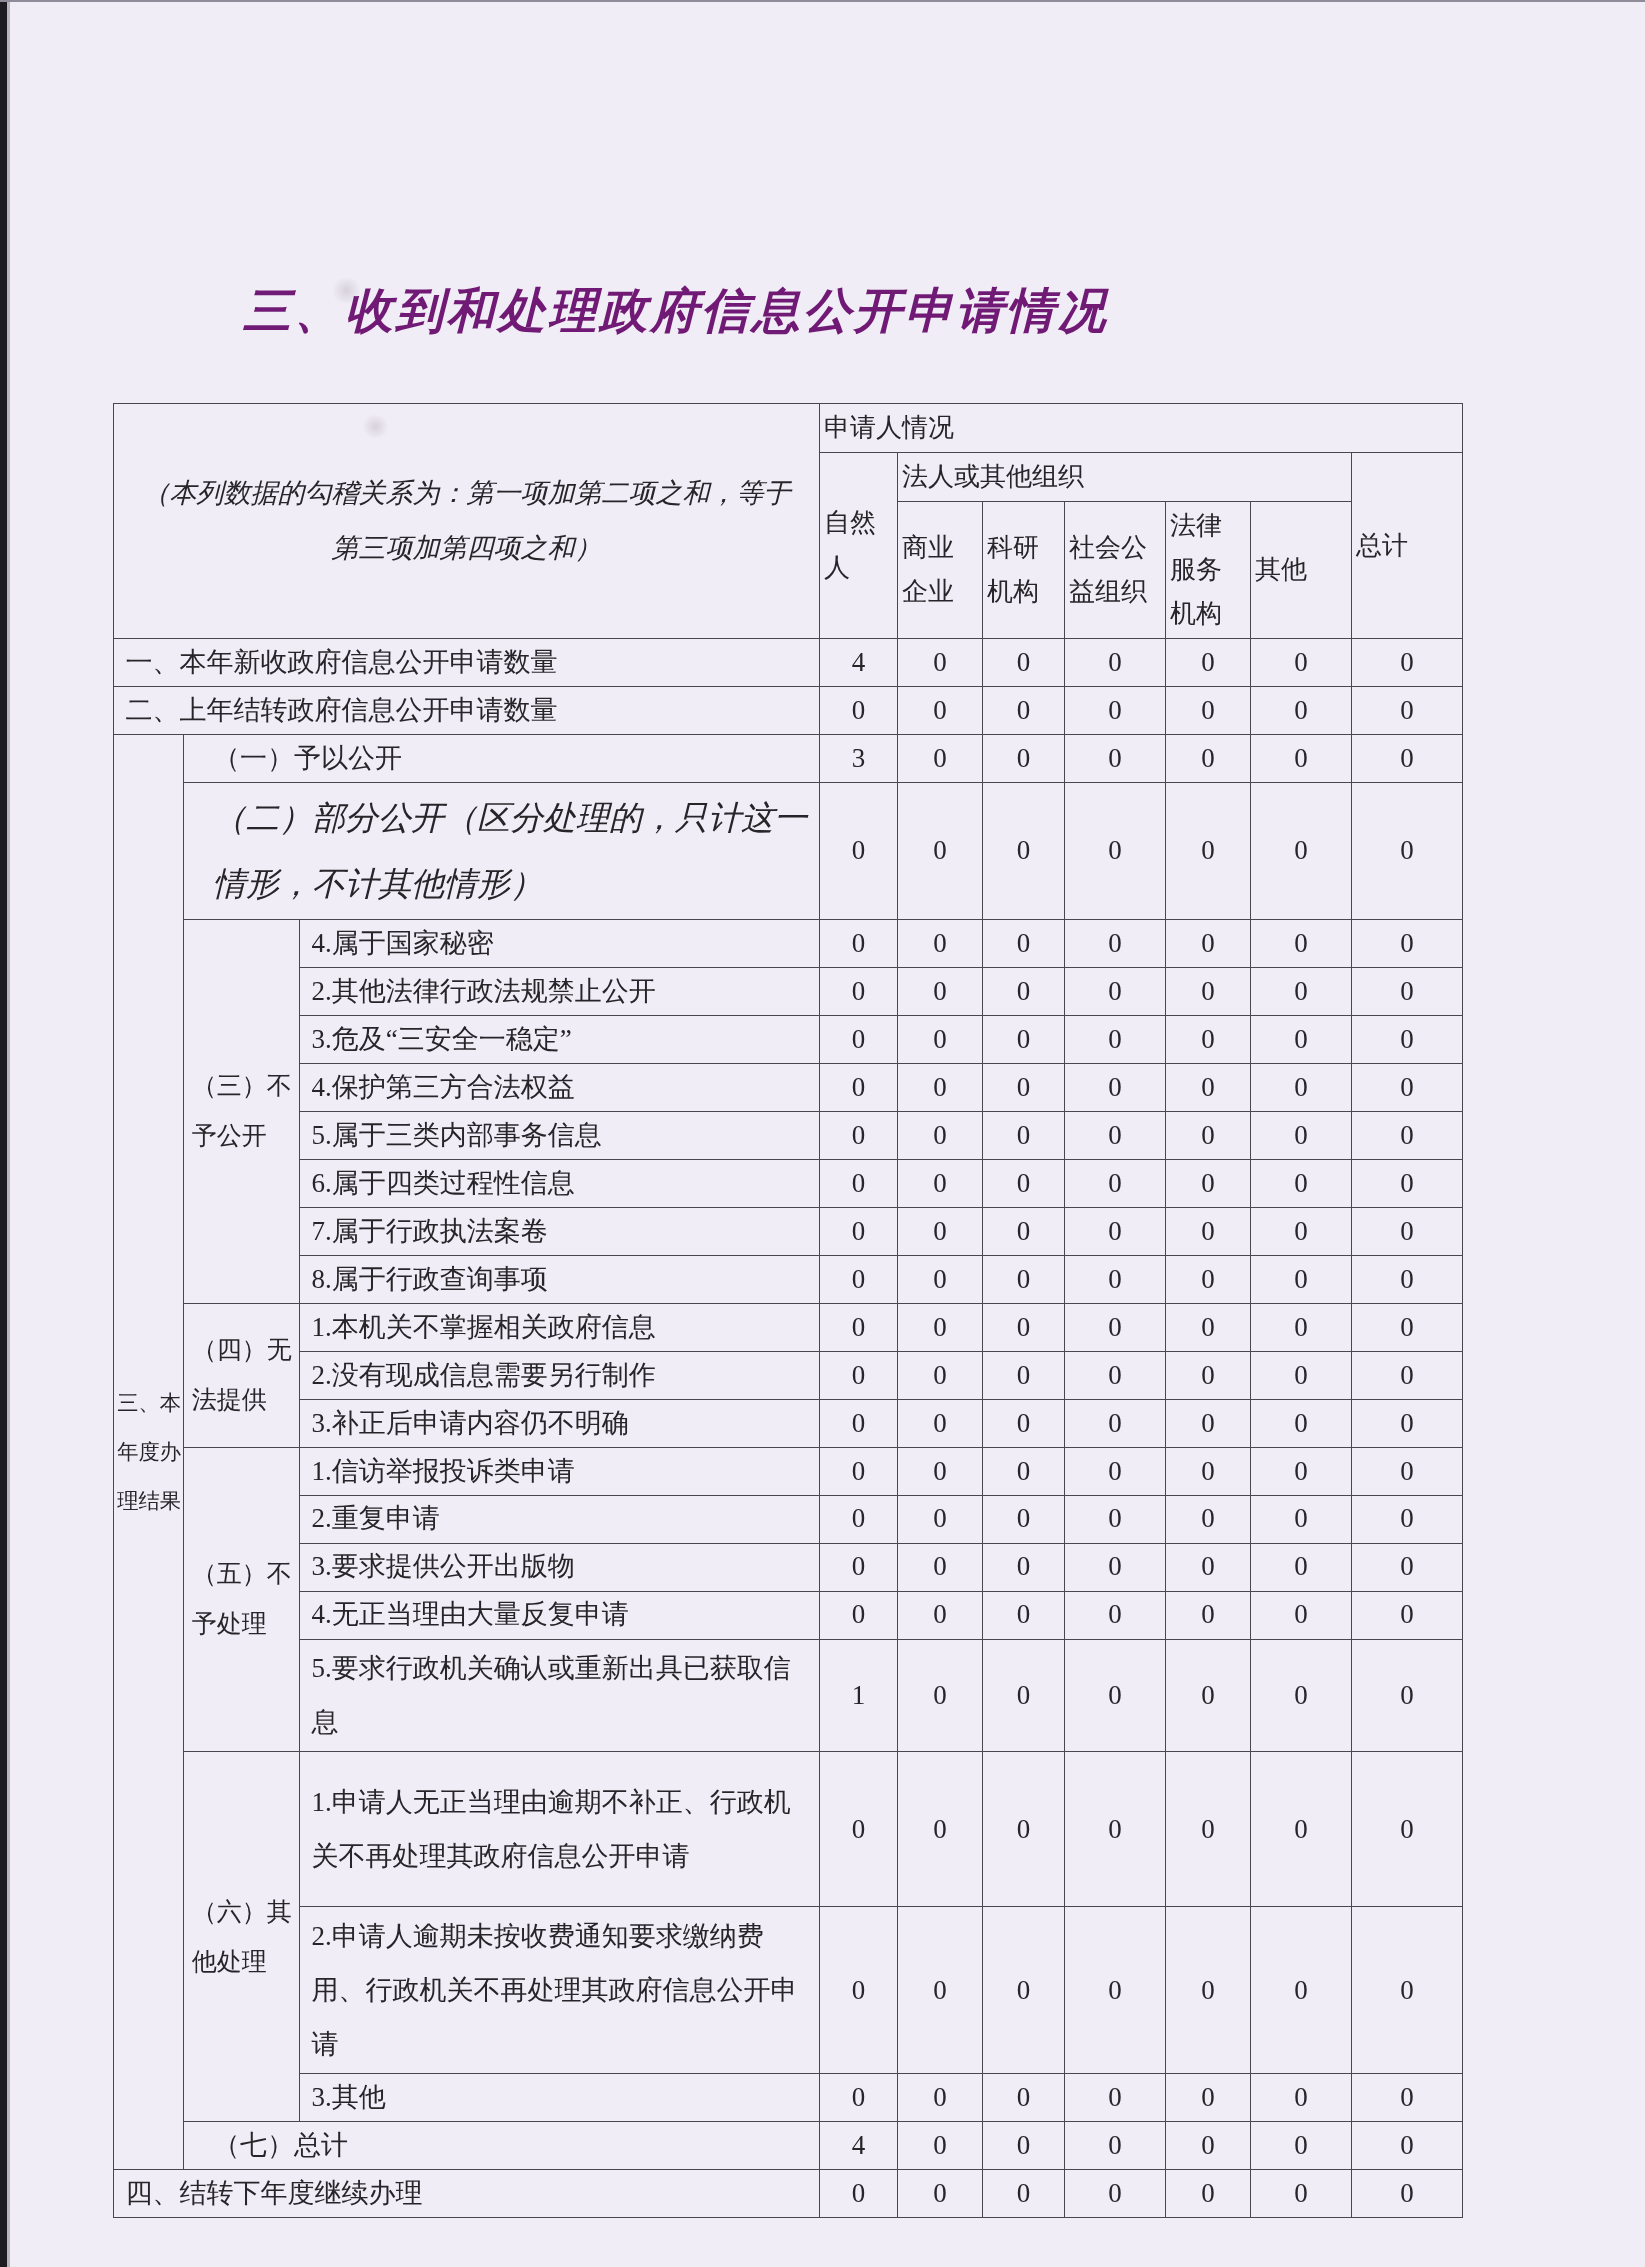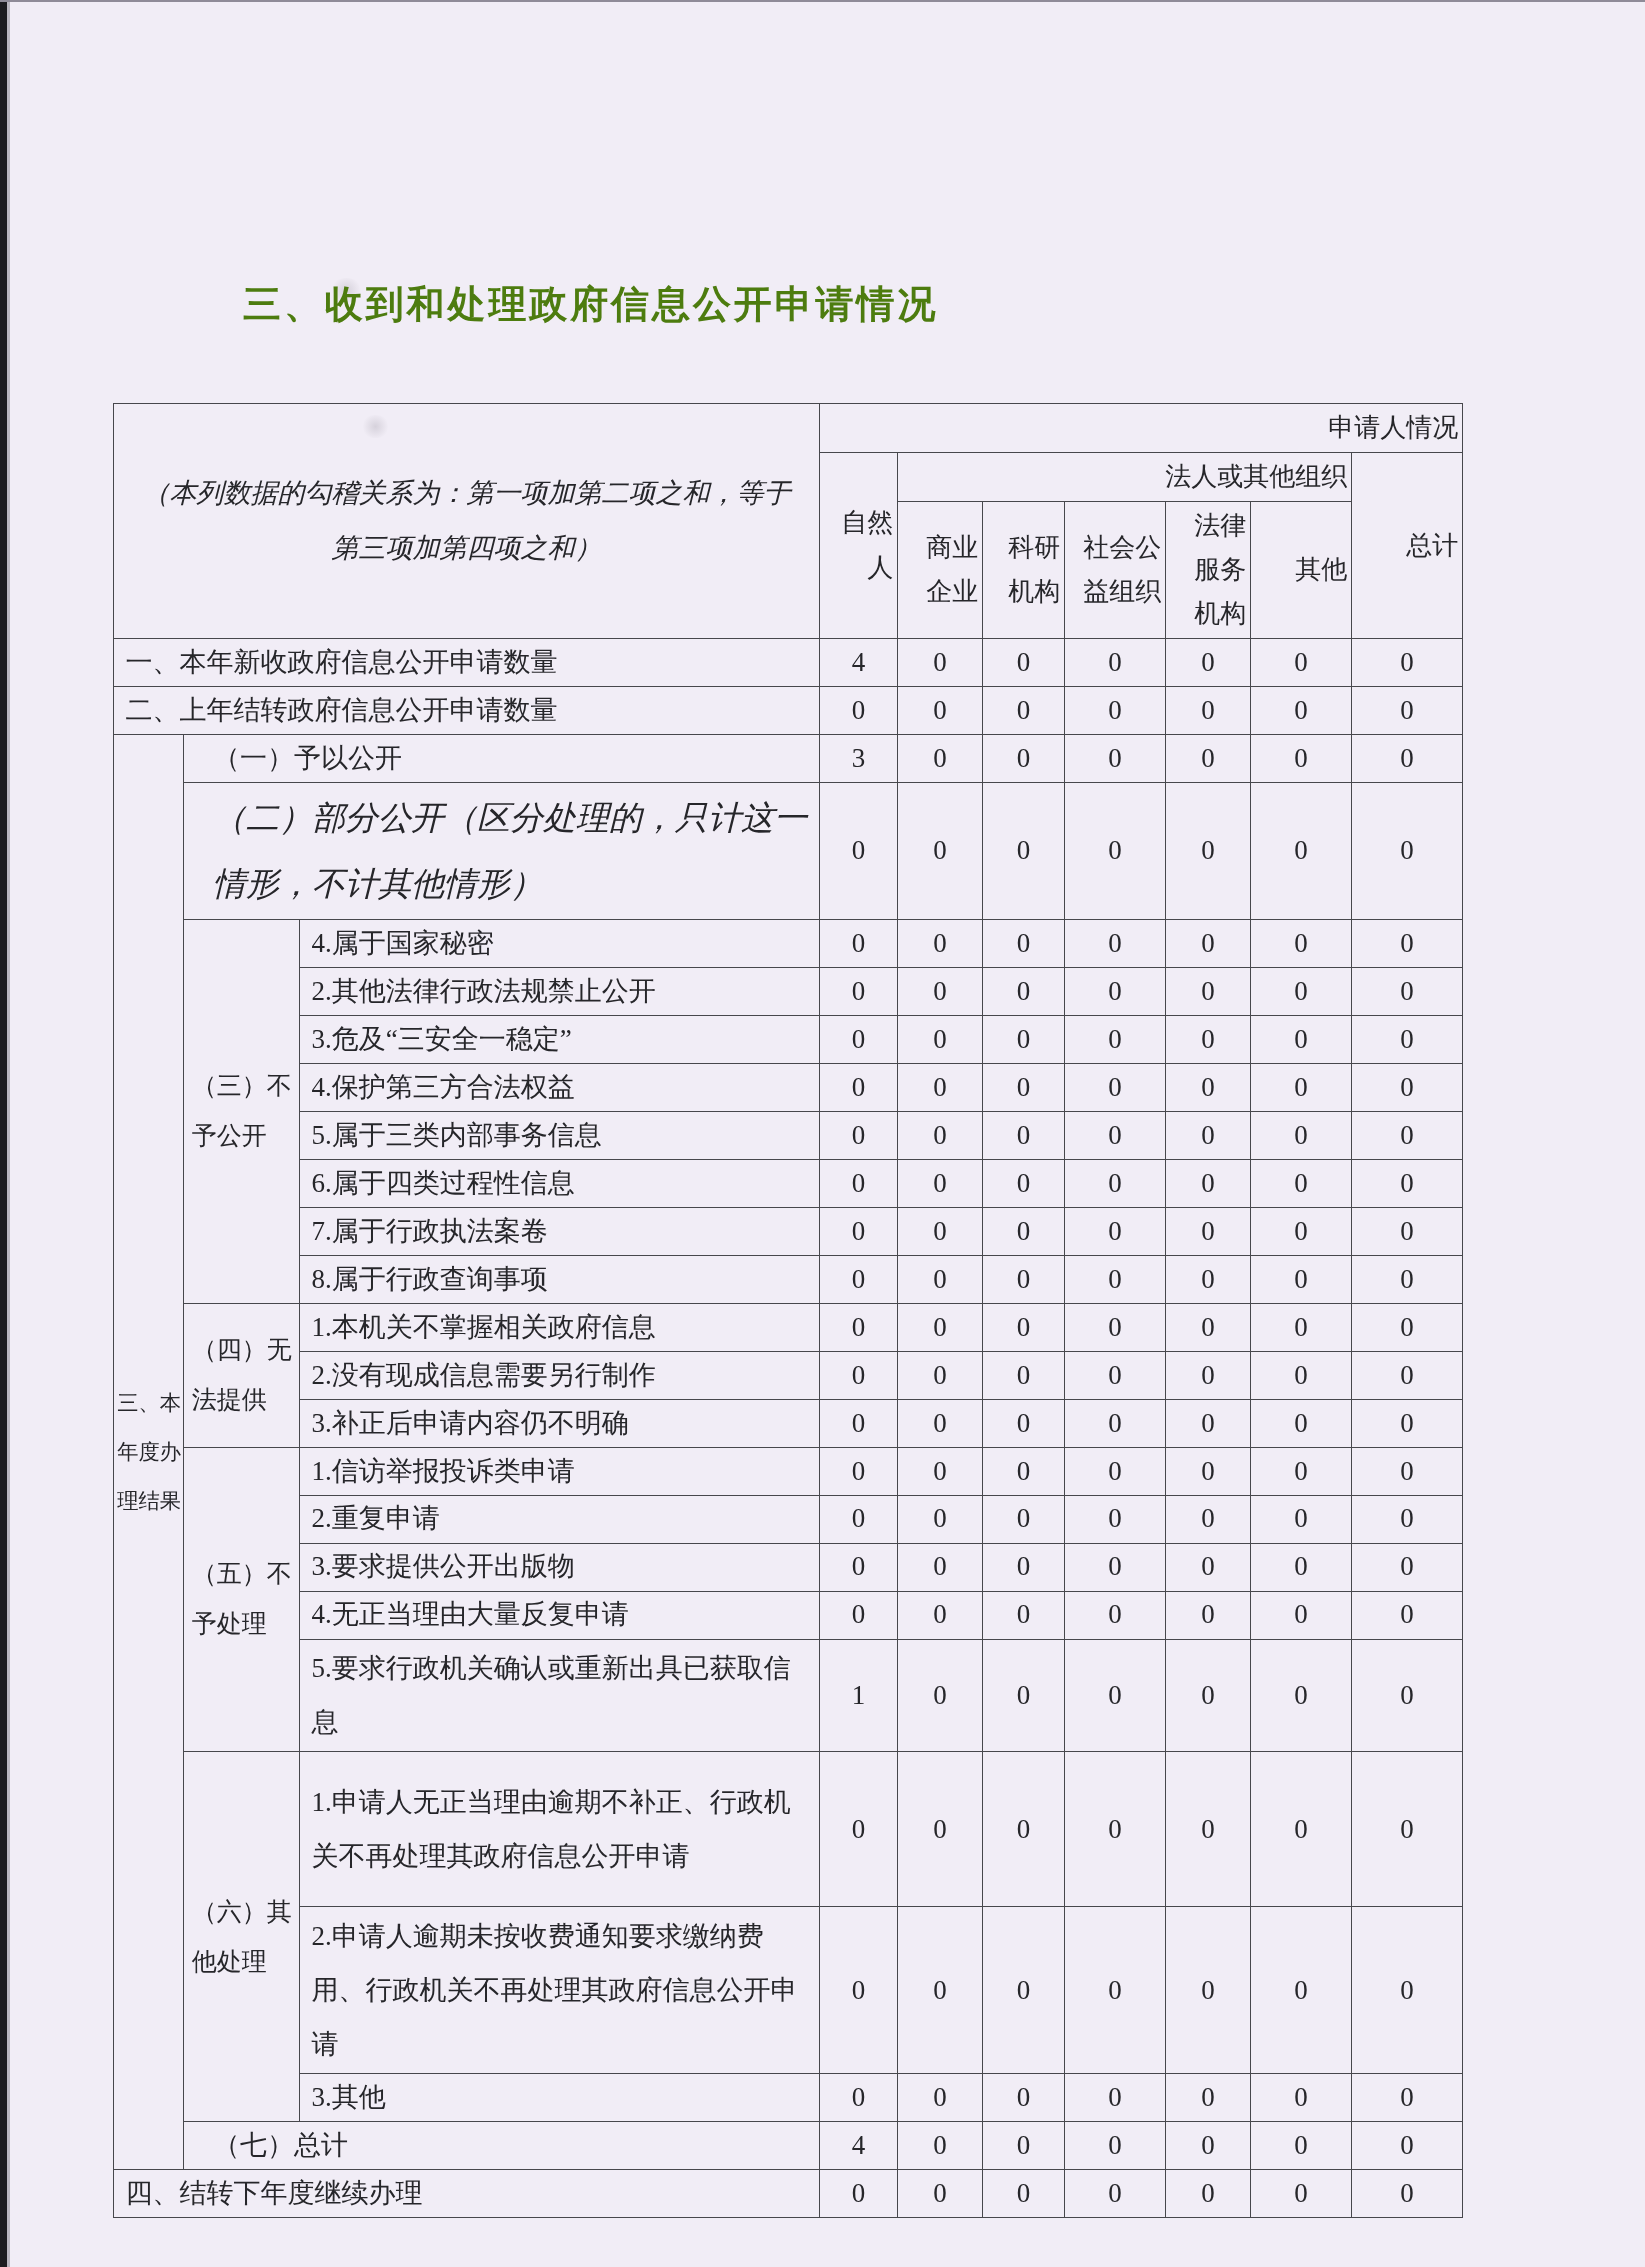--- a/index.html
+++ b/index.html
@@ -10,31 +10,31 @@
     color:#26262a;
   }
   .edge-left{position:absolute;left:0;top:0;width:6.8px;height:100%;background:#1d1c20}
   .edge-left-soft{position:absolute;left:6.8px;top:0;width:2.9px;height:100%;background:rgba(60,56,66,.30)}
   .edge-top{position:absolute;left:0;top:0;width:100%;height:1.9px;background:#8f8b98}
   .smudge{position:absolute;border-radius:50%;
     background:radial-gradient(circle, rgba(118,112,126,.22), rgba(118,112,126,0) 70%)}
   .title{
     position:absolute;left:243px;top:279px;margin:0;
     font-family:"Liberation Sans", sans-serif;
-    font-weight:700;font-size:38px;letter-spacing:2.9px;color:#4d7c0f;
+    font-weight:700;font-size:48px;letter-spacing:2.9px;color:#701a75;font-style:italic;
   }
   table.report{
     position:absolute;left:113px;top:403px;width:1349px;
     border-collapse:collapse;table-layout:fixed;
   }
   .report td{
     border:1.9px solid #47474c;vertical-align:middle;
     font-size:27px;line-height:1.6;padding:1.9px 7.8px;overflow:hidden;
   }
-  .report .hd{text-align:right;font-size:26px;padding:1.9px 3.9px;line-height:1.7}
+  .report .hd{text-align:left;font-size:26px;padding:1.9px 3.9px;line-height:1.7}
   .report .note{
     font-size:27px;line-height:2.05;font-style:italic;
     padding:5.8px 15.5px;text-align:center;
   }
   .report .num{text-align:center;font-size:27px;padding:0;font-family:"Liberation Serif",serif}
   .report .toplbl{padding-left:11.6px}
   .report .grplbl{text-align:right;font-size:21.3px;line-height:2.3;padding:0 1.9px;word-break:break-all}
   .report .sublbl{font-size:25px;line-height:2.0;padding:0 3.9px 0 7.8px;word-break:break-all}
   .report .itemlbl{padding:1.9px 7.8px 1.9px 11.6px;font-size:27px}
   .report .entrylbl{padding-left:29px}

